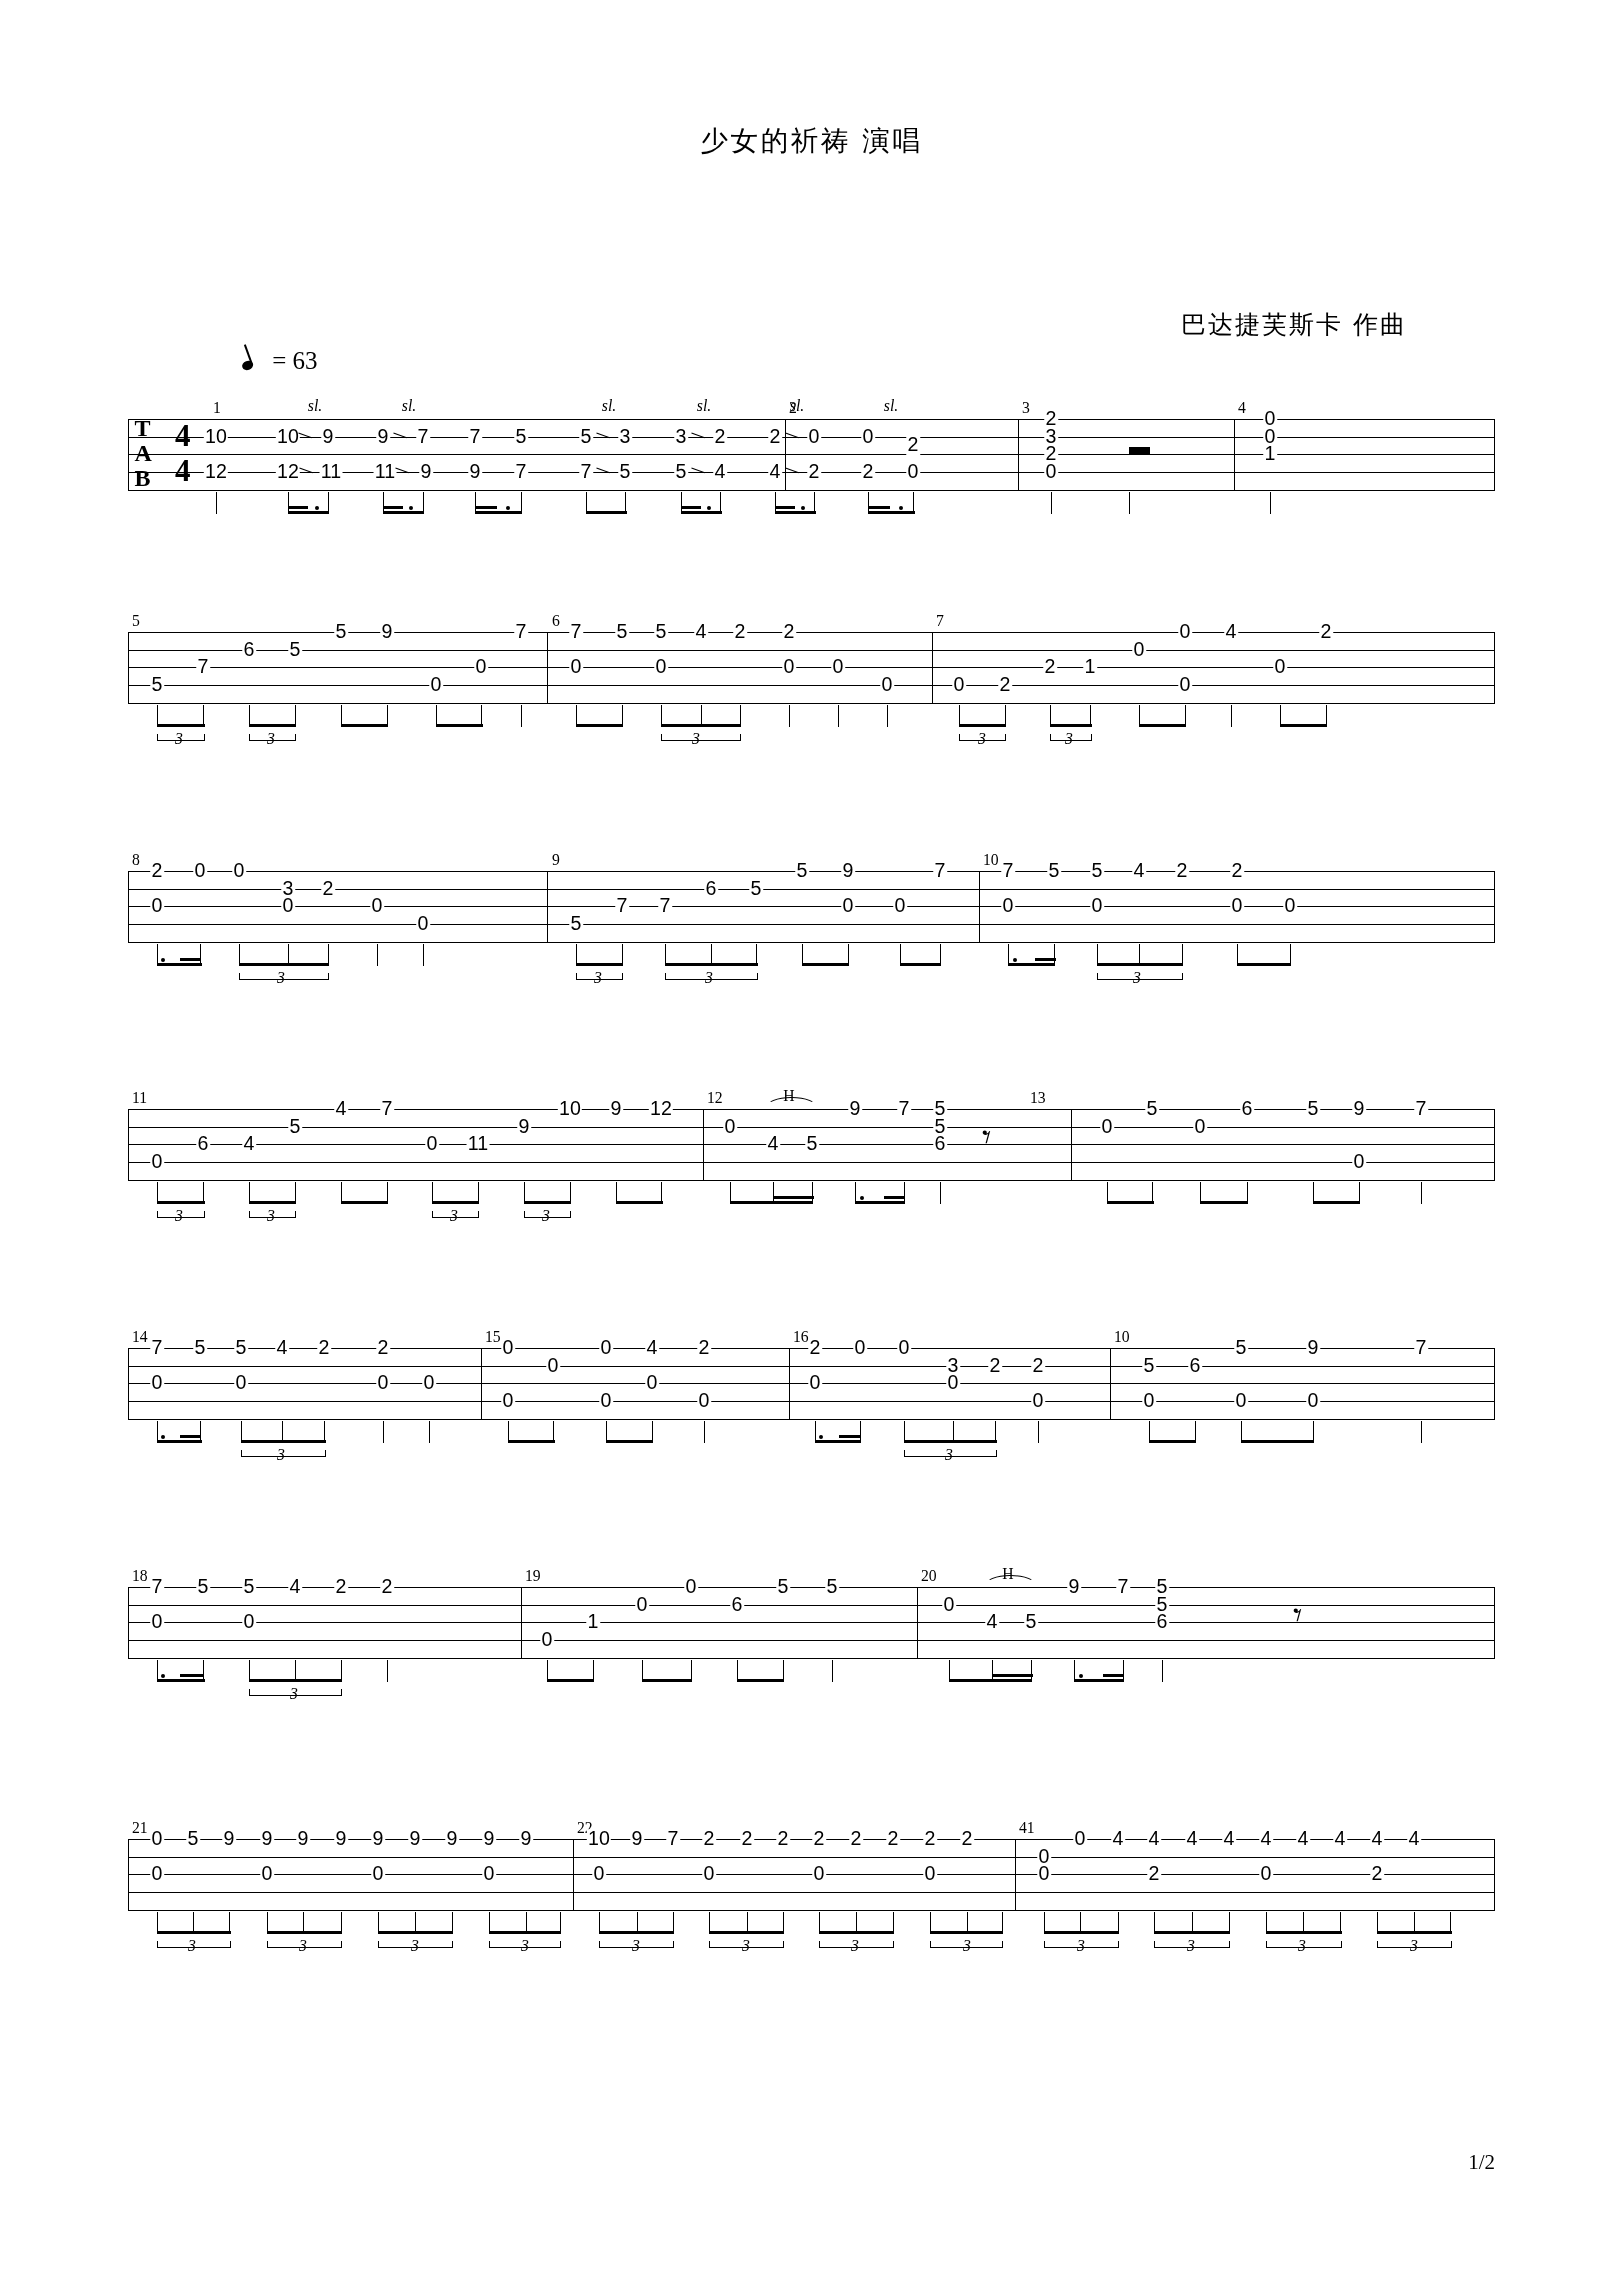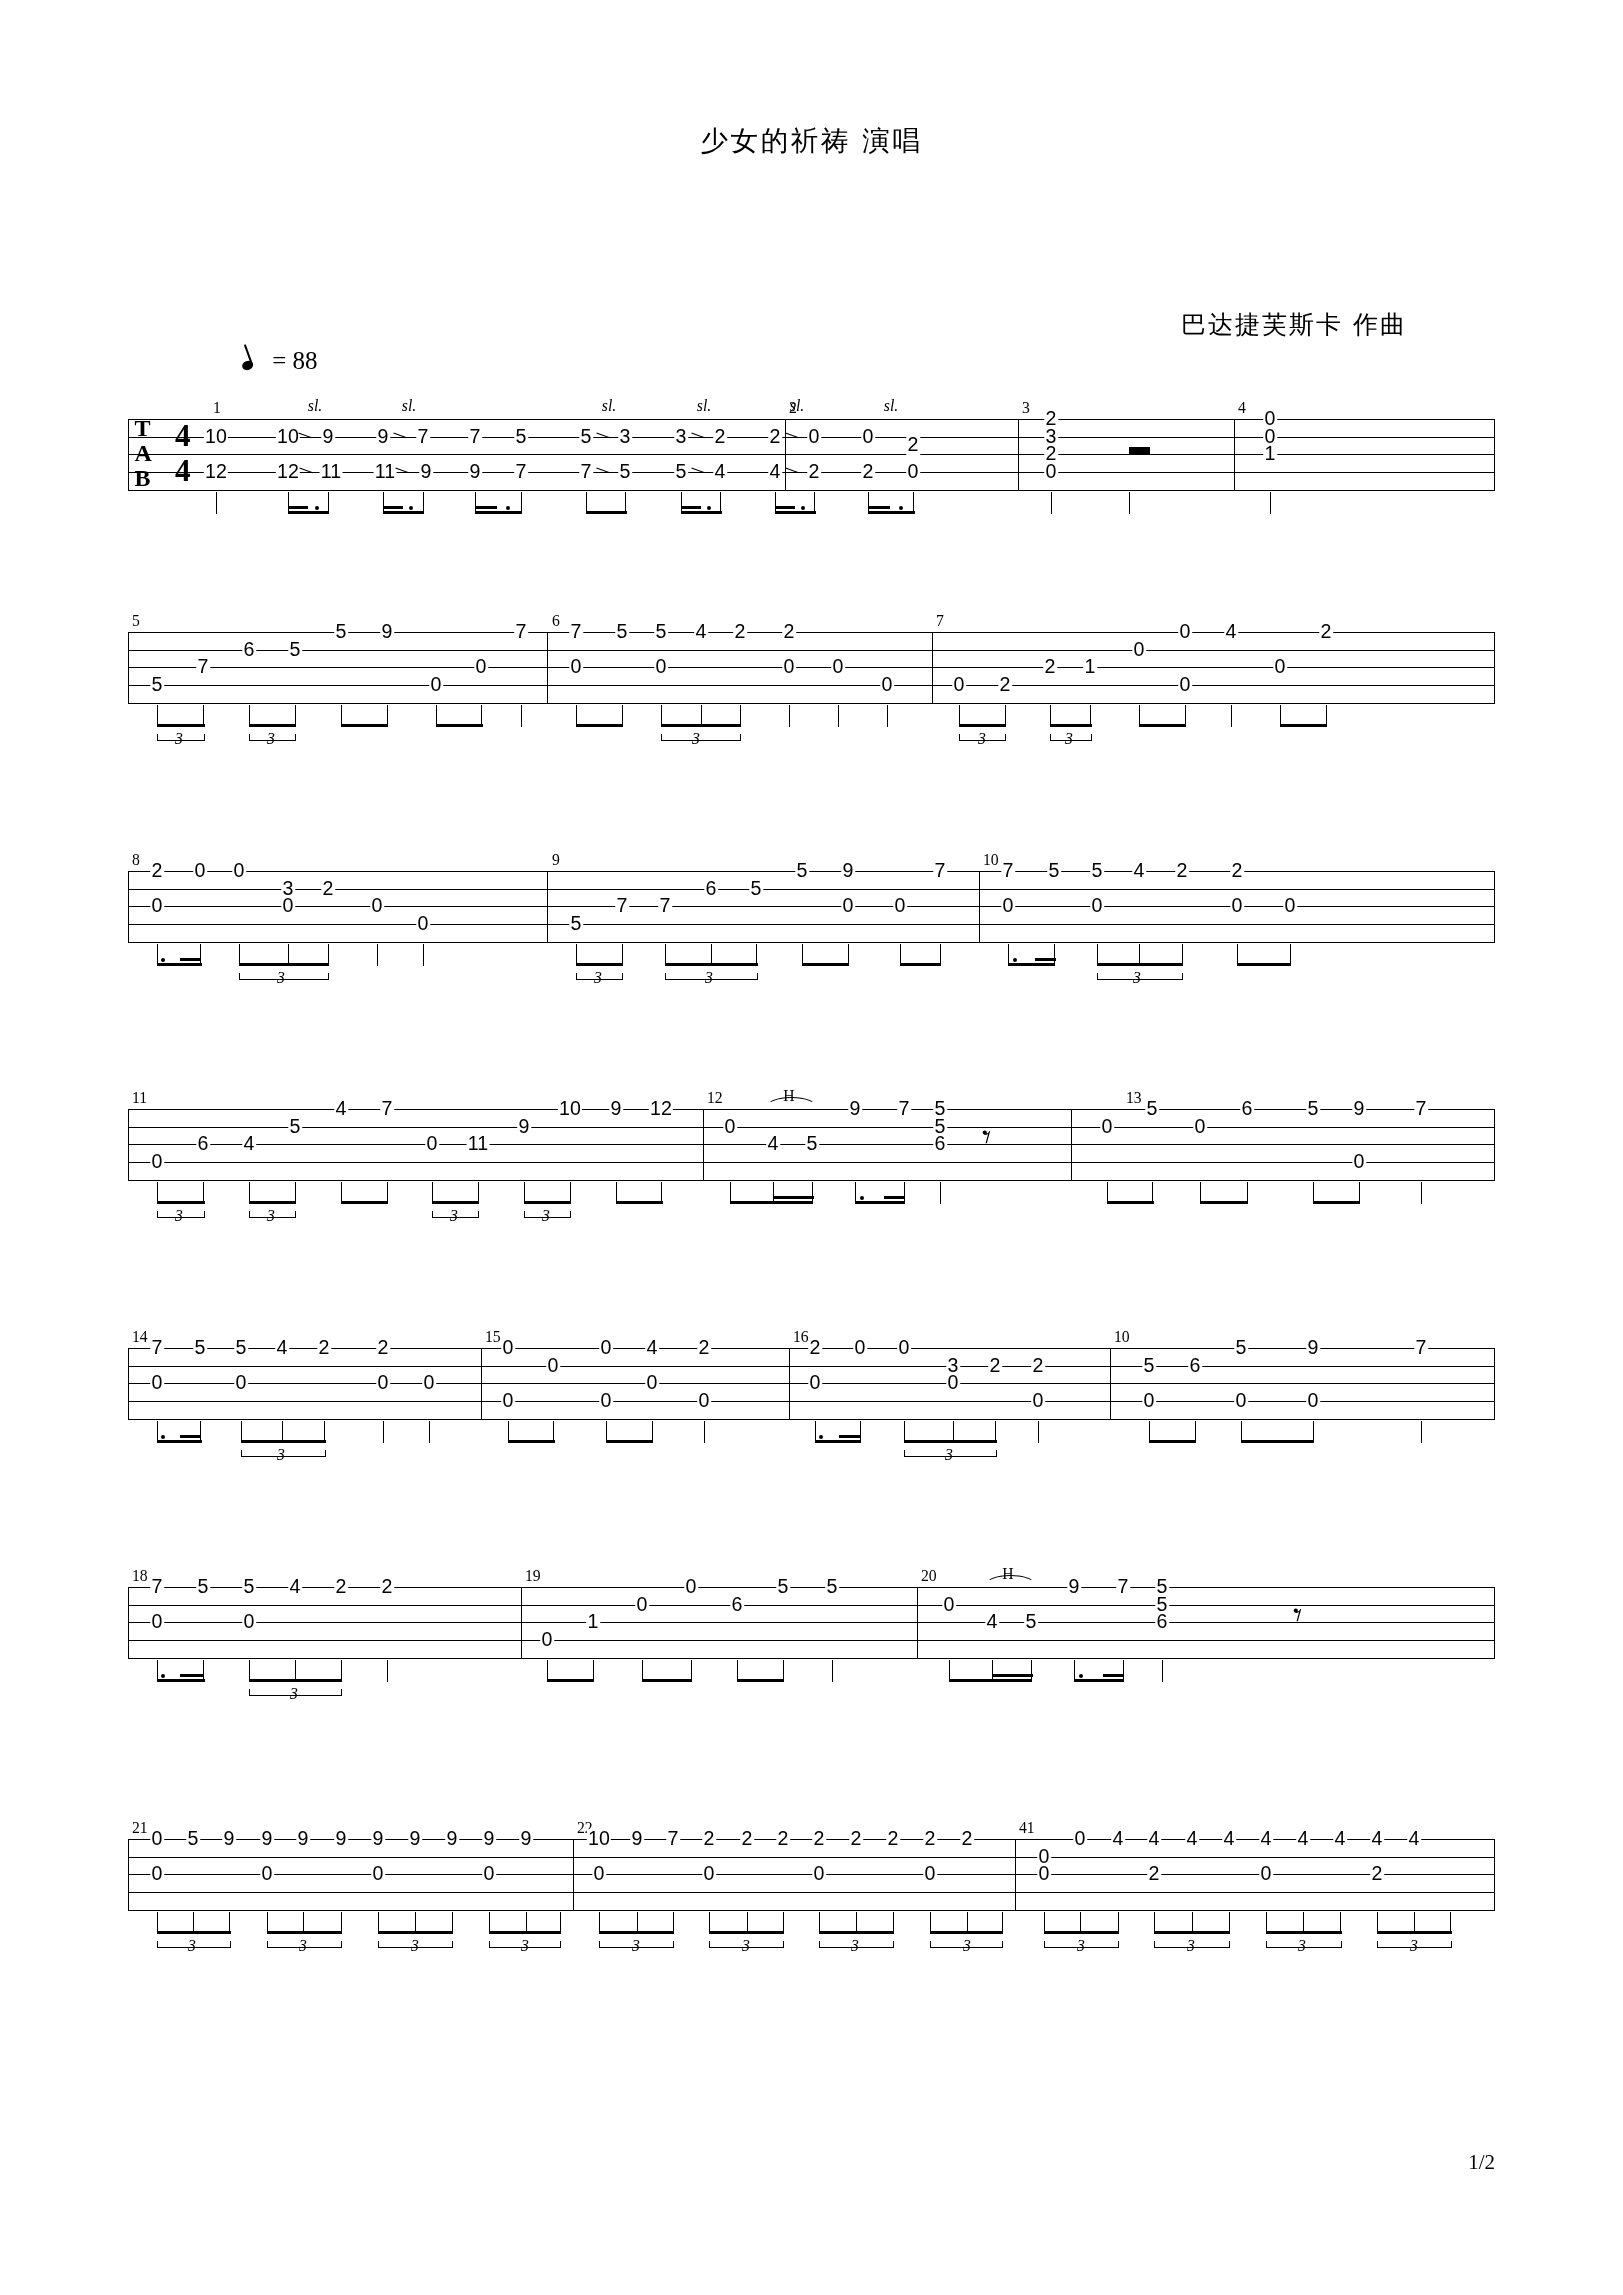--- a/index.html
+++ b/index.html
@@ -260,21 +260,21 @@
 
 <div class="page">
 
   <div class="header">
     <div class="performer">少女的祈祷  演唱</div>
   </div>
   <div class="composer">巴达捷芙斯卡  作曲</div>
 
   <div class="tempo">
     <span class="notehead"></span>
-    <span class="eq">= 88</span>
+    <span class="eq">= 63</span>
   </div>
 
   <div class="system" style="top:419px;">
     <div class="staff">
       <div class="line l0"></div>
       <div class="line l1"></div>
       <div class="line l2"></div>
       <div class="line l3"></div>
       <div class="line l4"></div>
       <div class="bar start"></div>
@@ -607,21 +607,21 @@
         <div class="line l1"></div>
         <div class="line l2"></div>
         <div class="line l3"></div>
         <div class="line l4"></div>
       <div class="bar start"></div>
       <div class="bar" style="left:575px;"></div>
       <div class="bar" style="left:943px;"></div>
       <div class="bar end"></div>
       <div class="measnum" style="left:3.9px;">11</div>
       <div class="measnum" style="left:579px;">12</div>
-      <div class="measnum" style="left:998px;">13</div>
+      <div class="measnum" style="left:902px;">13</div>
       <div class="hmark" style="left:661px;">H</div>
       <div class="slur" style="left:638px; top:-11.8px; width:49px;"></div>
 
       <div class="fret" style="left:29px; top:53px;">0</div>
       <div class="fret" style="left:75px; top:35px;">6</div>
       <div class="fret" style="left:121px; top:35px;">4</div>
       <div class="fret" style="left:167px; top:17.7px;">5</div>
       <div class="fret" style="left:213px; top:0px;">4</div>
       <div class="fret" style="left:259px; top:0px;">7</div>
       <div class="fret" style="left:304px; top:35px;">0</div>

